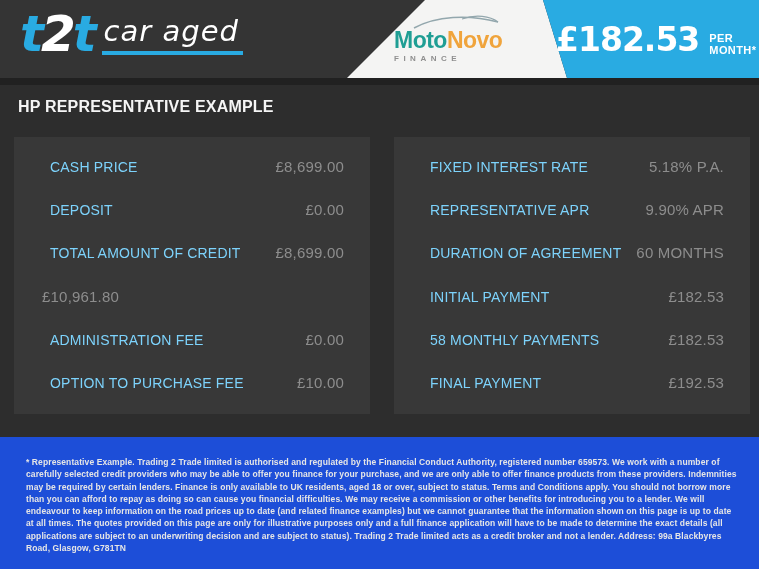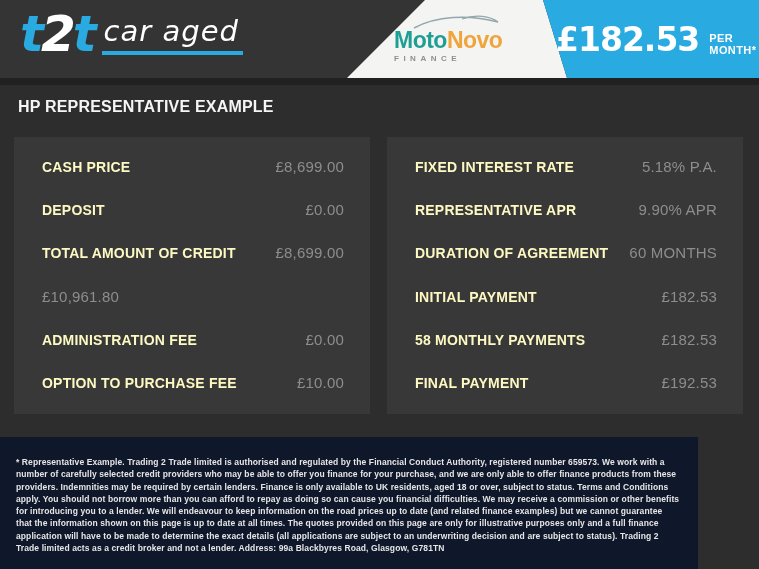--- a/index.html
+++ b/index.html
@@ -37,35 +37,35 @@
 
   
   .price { position:absolute; left:556px; top:0; height:78px; width:200px;
            display:flex; align-items:center; }
   .price .amount { font-family:"DejaVu Sans", sans-serif; font-weight:700; font-size:33px;
                    color:#ffffff; letter-spacing:-1px; }
   .price .per { font-weight:700; font-size:11px; color:#ffffff; letter-spacing:0.4px;
                 margin-left:10px; margin-top:10px; }
 
   
-  .main { padding:13px 17px 0 18px; }
+  .main { padding:13px 10px 0 18px; }
   .hp-title { color:#f5f5f5; font-size:16px; font-weight:700; letter-spacing:0.2px; }
 
   .panels { display:flex; justify-content:space-between; margin-top:21px; margin-left:-4px;
             margin-right:-1px; }
   .panel { width:356px; height:277px; background:#383838;
            display:flex; flex-direction:column; justify-content:space-between;
            padding:21px 26px 23px 28px; }
   .row { display:flex; justify-content:space-between; align-items:baseline; }
-  .row .lbl { color:#fef9c3; font-size:14px; font-weight:700; letter-spacing:0.2px; }
+  .row .lbl { color:#7dd3fc; font-size:14px; font-weight:400; letter-spacing:0.2px;margin-left:8px; }
   .row .val { color:#8d8d8d; font-size:15px; font-weight:400; letter-spacing:0.2px; text-align:right; }
 
   
-  .footer { position:absolute; left:0; top:437px; width:698px; height:132px;
-            background:#0f172a; padding:19px 18px 0 16px; }
+  .footer { position:absolute; left:0; top:437px; width:759px; height:132px;
+            background:#1d4ed8; padding:19px 18px 0 26px; }
   .footer p { color:#e6e6e6; font-size:8.5px; line-height:12.3px; font-weight:600;
               letter-spacing:0.1px; }
 </style>
 </head>
 <body>
 
 <div class="page">
 
   <header class="header">
     <div class="hdr-white"></div>

